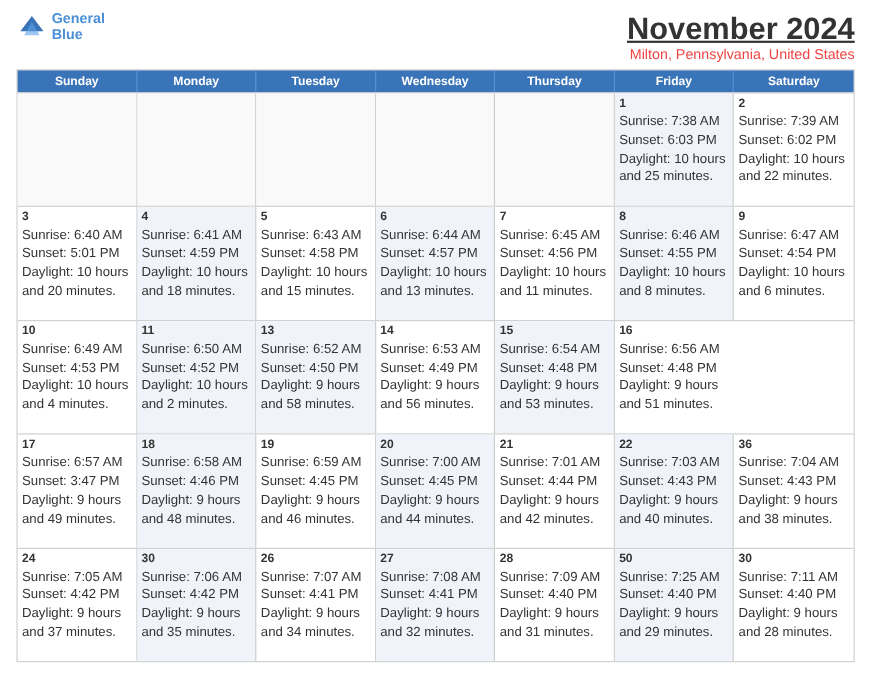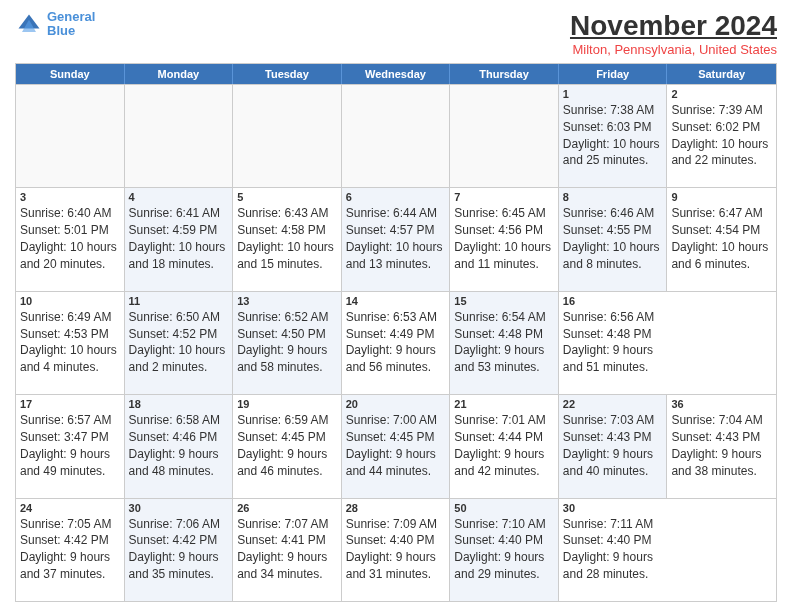--- a/index.html
+++ b/index.html
@@ -296,29 +296,35 @@
             <div class="day-info">Sunrise: 7:06 AM
 Sunset: 4:42 PM
 Daylight: 9 hours and 35 minutes.</div>
           </div>
           <div class="cal-cell">
             <div class="day-num">26</div>
             <div class="day-info">Sunrise: 7:07 AM
 Sunset: 4:41 PM
 Daylight: 9 hours and 34 minutes.</div>
           </div>
+          <div class="cal-cell alt-bg">
+            <div class="day-num">27</div>
+            <div class="day-info">Sunrise: 7:08 AM
+Sunset: 4:41 PM
+Daylight: 9 hours and 32 minutes.</div>
+          </div>
           <div class="cal-cell">
             <div class="day-num">28</div>
             <div class="day-info">Sunrise: 7:09 AM
 Sunset: 4:40 PM
 Daylight: 9 hours and 31 minutes.</div>
           </div>
           <div class="cal-cell alt-bg">
             <div class="day-num">50</div>
-            <div class="day-info">Sunrise: 7:10 AM
+            <div class="day-info">Sunrise: 7:25 AM
 Sunset: 4:40 PM
 Daylight: 9 hours and 29 minutes.</div>
           </div>
           <div class="cal-cell">
             <div class="day-num">30</div>
             <div class="day-info">Sunrise: 7:11 AM
 Sunset: 4:40 PM
 Daylight: 9 hours and 28 minutes.</div>
           </div>
         </div>

